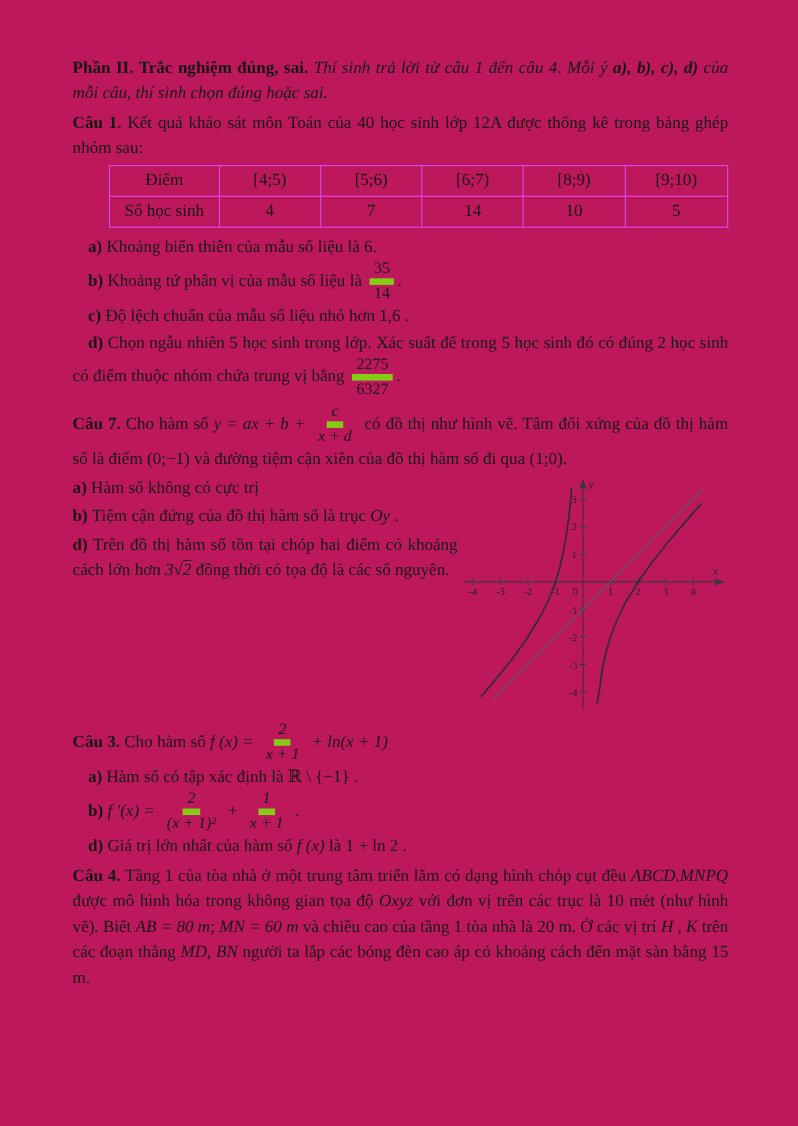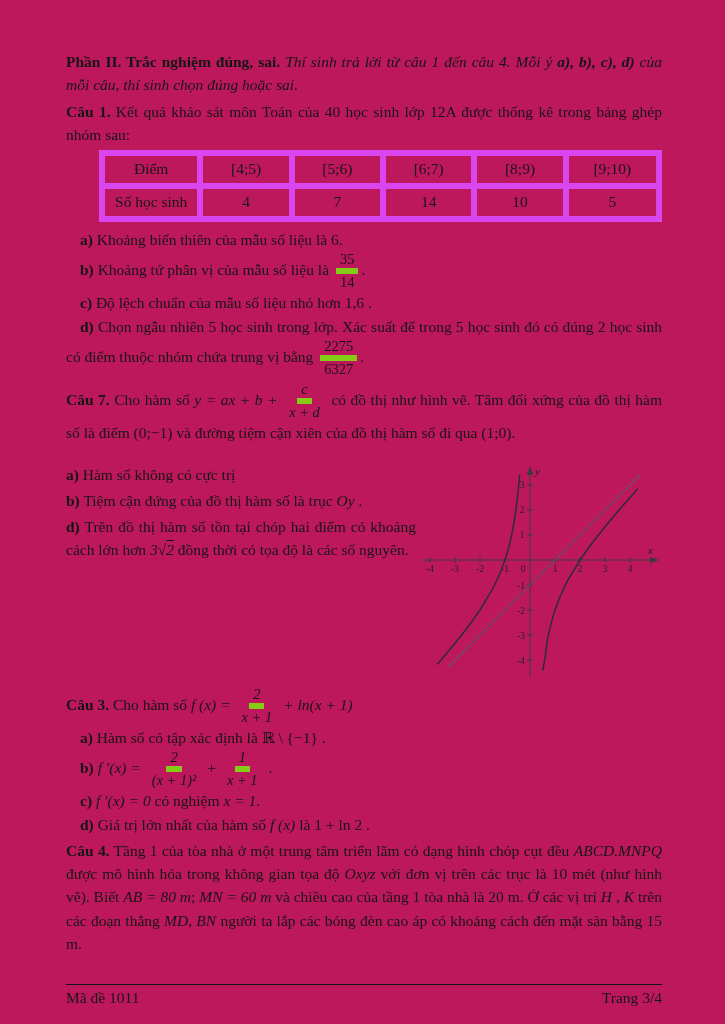--- a/index.html
+++ b/index.html
@@ -10,24 +10,24 @@
   .para{text-align:justify;line-height:1.5;}
   .item{text-indent:14px;}
   .qgap{margin-top:3px;}
   .m{font-style:italic;}
   .frac{display:inline-flex;flex-direction:column;align-items:center;vertical-align:middle;
         margin:0 3px;line-height:1.18;font-size:14.5px;text-indent:0;}
   .frac .num{padding:0 4px;border-bottom:6px solid #84cc16;}
   .frac .den{padding:0 4px;}
   .rad{text-decoration:overline;}
   .stat-table{border-collapse:collapse;margin:4px 0 6px 33px;text-align:center;line-height:1.3;}
-  .stat-table td{border:6px solid #d946ef;height:27px;padding:0 6px;}
+  .stat-table td{border:1px solid #d946ef;height:27px;padding:0 6px;}
   .stat-table td.c0{width:96px;}
   .stat-table td.ci{width:88px;}
-  .q2-body{display:flex;margin-top:18px;}
+  .q2-body{display:flex;margin-top:2px;}
   .q2-left{width:350px;}
   .q2-left .para{margin-bottom:3px;}
   .q2-right{flex:1;display:flex;justify-content:flex-end;align-items:flex-start;}
   .footer{position:absolute;left:66px;width:596px;top:984px;border-top:1px solid #151515;
           display:flex;justify-content:space-between;padding-top:3px;line-height:1.3;}
 </style>
 </head>
 <body>
 
 <div class="page">
@@ -147,25 +147,20 @@
     <p class="para item"><b>a)</b><span> Hàm số có tập xác định là </span><span>ℝ \ {−1}</span><span> .</span></p>
 
     <p class="para item"><b>b)</b><span class="m"> f ′(x) = </span><span class="frac m">
           <span class="num">2</span>
           <span class="den">(x + 1)²</span>
         </span><span> + </span><span class="frac m">
           <span class="num">1</span>
           <span class="den">x + 1</span>
         </span><span> .</span></p>
 
-    <p class="para item"><b>c)</b><span class="m"> f ′(x) = 0</span><span> có nghiệm </span><span class="m">x = 1</span><span>.</span></p>
 
     <p class="para item"><b>d)</b><span> Giá trị lớn nhất của hàm số </span><span class="m">f (x)</span><span> là </span><span>1 + ln 2</span><span> .</span></p>
 
     <p class="para qgap"><b>Câu 4.</b><span> Tầng 1 của tòa nhà ở một trung tâm triển lãm có dạng hình chóp cụt đều </span><span class="m">ABCD.MNPQ</span><span> được mô hình hóa trong không gian tọa độ </span><span class="m">Oxyz</span><span> với đơn vị trên các trục là 10 mét (như hình vẽ). Biết </span><span class="m">AB = 80 m</span><span>; </span><span class="m">MN = 60 m</span><span> và chiều cao của tầng 1 tòa nhà là 20 m. Ở các vị trí </span><span class="m">H , K</span><span> trên các đoạn thẳng </span><span class="m">MD</span><span>, </span><span class="m">BN</span><span> người ta lắp các bóng đèn cao áp có khoảng cách đến mặt sàn bằng 15 m.</span></p>
 
   </div>
 
-  <div class="footer">
-    <span>Mã đề 1011</span>
-    <span>Trang 3/4</span>
-  </div>
 </div>
 
 </body></html>

